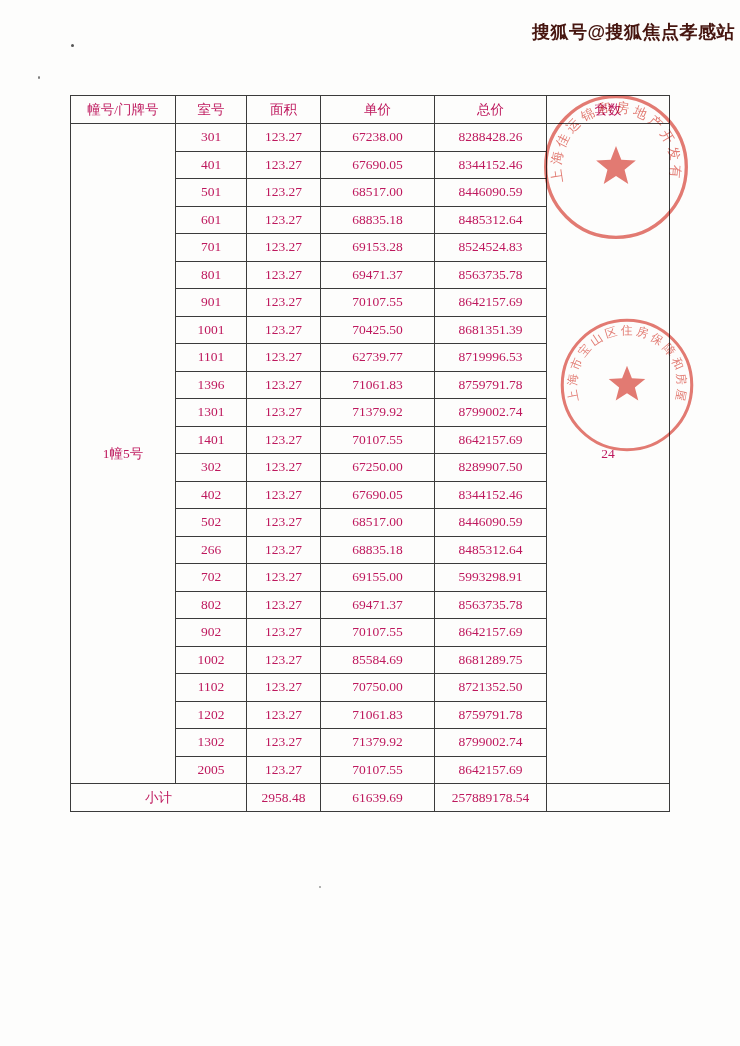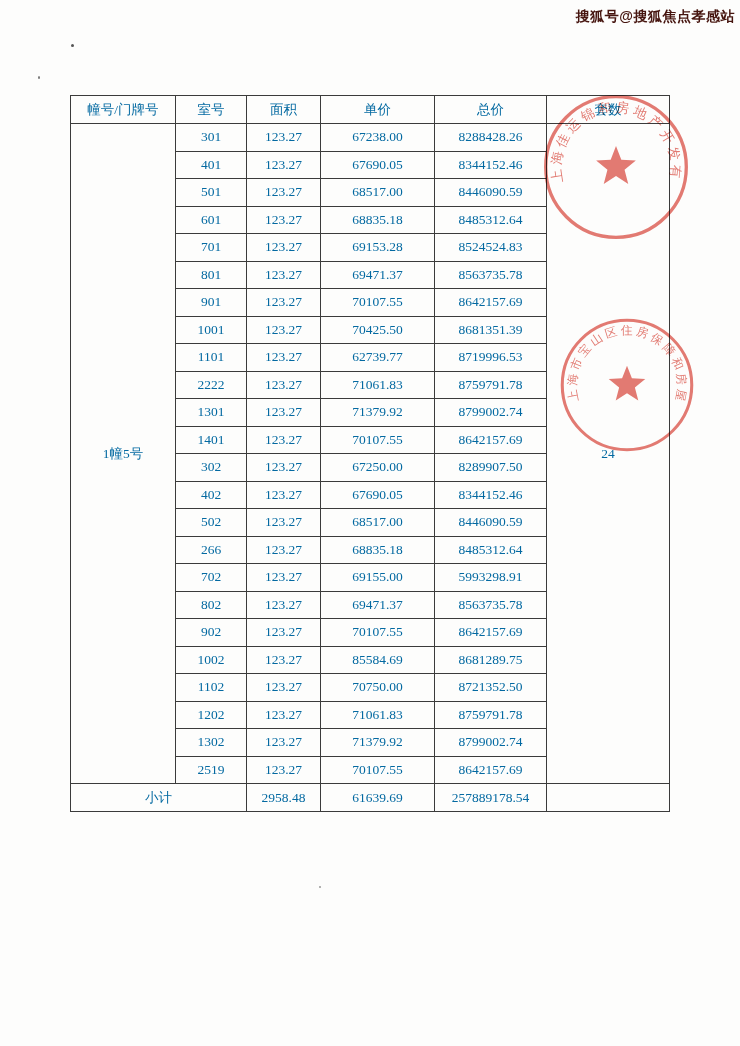--- a/index.html
+++ b/index.html
@@ -10,37 +10,37 @@
     position: relative;
     overflow: hidden;
   }
   .page {
     position: absolute;
     inset: 0;
     background: #fdfdfc;
   }
   .watermark {
     position: absolute;
-    top: 8px;
+    top: 20px;
     right: 5px;
-    font-size: 14px;
+    font-size: 18px;
     font-weight: bold;
     color: #46150f;
     letter-spacing: 0.5px;
     font-family: "Liberation Sans", sans-serif;
   }
   table.price-table {
     position: absolute;
     left: 70px;
     top: 95px;
     width: 599px;
     border-collapse: collapse;
     table-layout: fixed;
     font-family: "Liberation Serif", serif;
-    color: #0369a1;
+    color: #be185d;
   }
   .price-table th, .price-table td {
     border: 1px solid #3b3b3b;
     text-align: center;
     vertical-align: middle;
     font-weight: normal;
     font-size: 13.5px;
     padding: 0;
     overflow: hidden;
     white-space: nowrap;
@@ -145,21 +145,21 @@
       <td>70425.50</td>
       <td>8681351.39</td>
     </tr>
         <tr>
       <td>1101</td>
       <td>123.27</td>
       <td>62739.77</td>
       <td>8719996.53</td>
     </tr>
         <tr>
-      <td>2222</td>
+      <td>1396</td>
       <td>123.27</td>
       <td>71061.83</td>
       <td>8759791.78</td>
     </tr>
         <tr>
       <td>1301</td>
       <td>123.27</td>
       <td>71379.92</td>
       <td>8799002.74</td>
     </tr>
@@ -229,21 +229,21 @@
       <td>71061.83</td>
       <td>8759791.78</td>
     </tr>
         <tr>
       <td>1302</td>
       <td>123.27</td>
       <td>71379.92</td>
       <td>8799002.74</td>
     </tr>
         <tr>
-      <td>2519</td>
+      <td>2005</td>
       <td>123.27</td>
       <td>70107.55</td>
       <td>8642157.69</td>
     </tr>
       </tbody>
     <tfoot>
       <tr>
         <td colspan="2" class="subtotal-label">小计</td>
         <td>2958.48</td>
         <td>61639.69</td>

